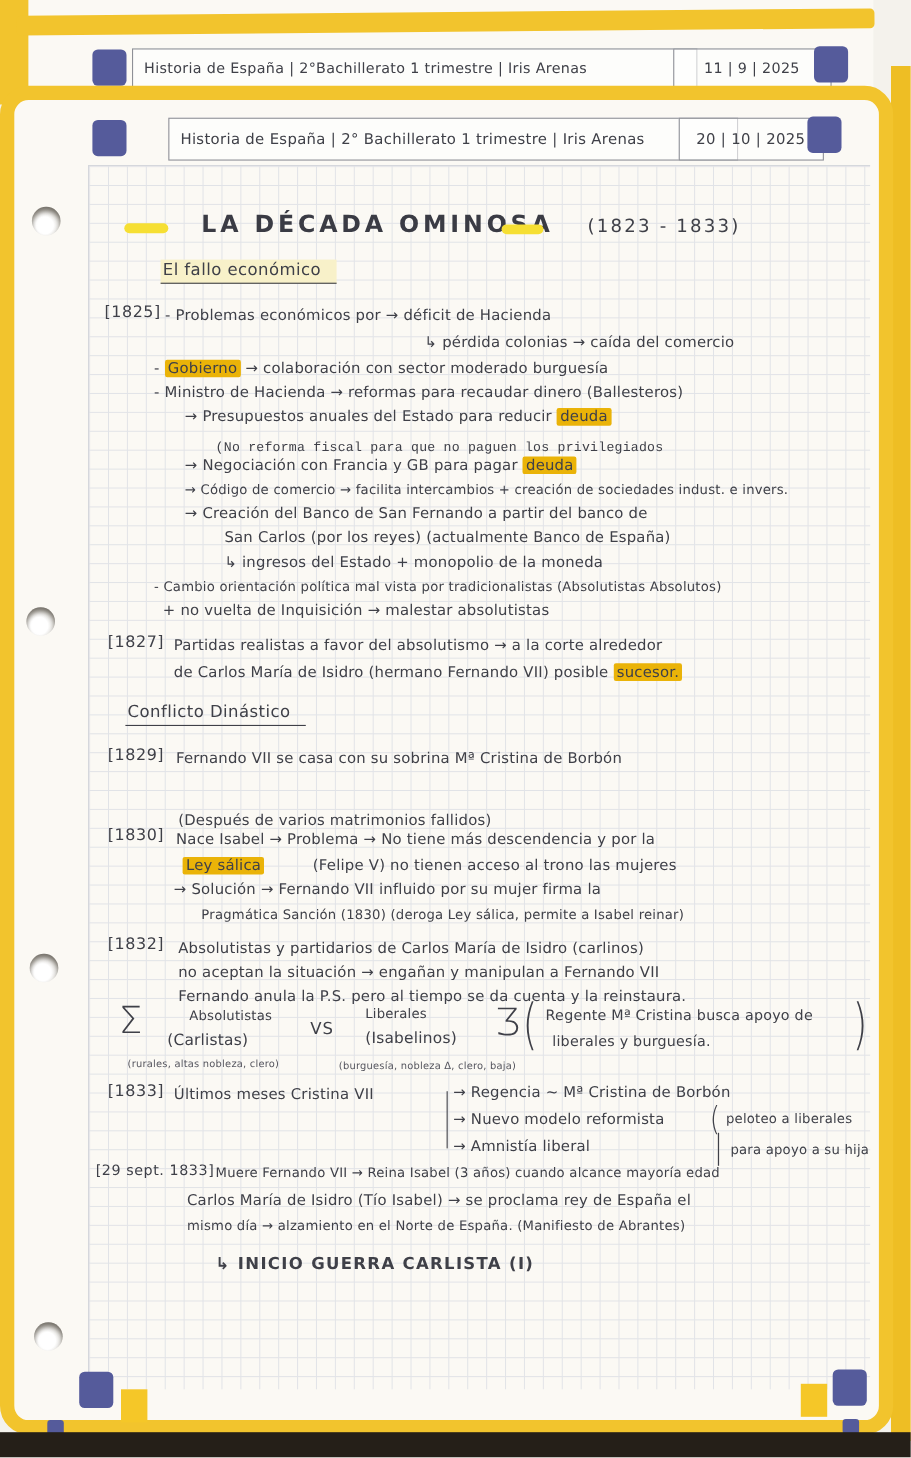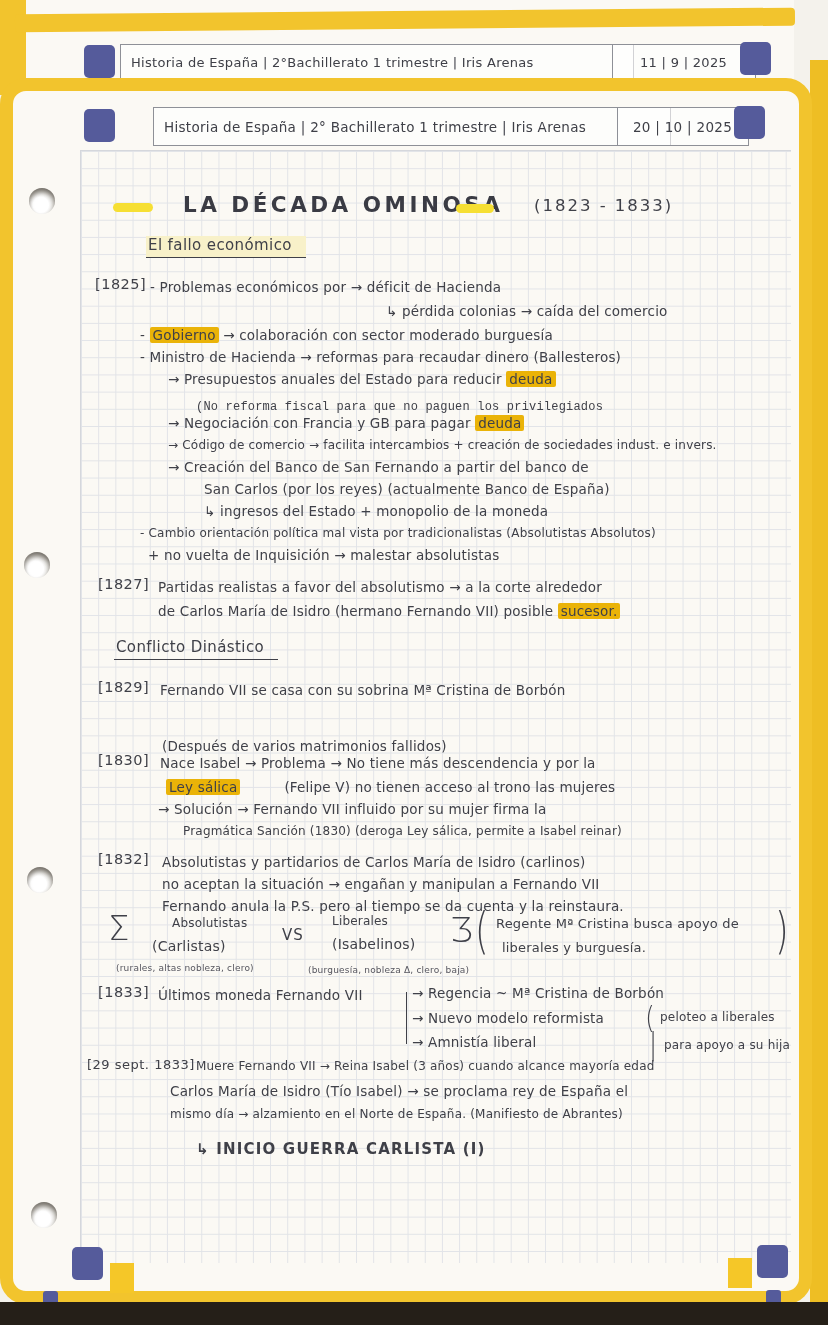--- a/index.html
+++ b/index.html
@@ -168,21 +168,21 @@
 <div class="hw" style="left:332px;top:914px;font-size:12px;">Liberales</div>
 <div class="hw" style="left:332px;top:936px;font-size:14px;">(Isabelinos)</div>
 <div class="hw xs" style="left:308px;top:965px;">(burguesía, nobleza Δ, clero, baja)</div>
 <div class="hw brace" style="left:450px;top:910px;">Ʒ</div>
 <div class="hw bigparen" style="left:472px;top:902px;">(</div>
 <div class="hw" style="left:496px;top:916px;font-size:13px;">Regente Mª Cristina busca apoyo de</div>
 <div class="hw" style="left:502px;top:940px;font-size:13px;">liberales y burguesía.</div>
 <div class="hw bigparen" style="left:772px;top:902px;">)</div>
 
 <div class="hw label" style="left:98px;top:984px;">[1833]</div>
-<div class="hw" style="left:158px;top:987px;">Últimos moneda Fernando VII</div>
+<div class="hw" style="left:158px;top:987px;">Últimos meses Cristina VII</div>
 <div class="abs vline" style="left:406px;top:992px;height:52px;"></div>
 <div class="hw" style="left:412px;top:985px;">→ Regencia ~ Mª Cristina de Borbón</div>
 <div class="hw" style="left:412px;top:1010px;">→ Nuevo modelo reformista</div>
 <div class="hw medparen" style="left:644px;top:1000px;">(</div>
 <div class="hw s" style="left:660px;top:1010px;">peloteo a liberales</div>
 <div class="hw" style="left:412px;top:1034px;">→ Amnistía liberal</div>
 <div class="hw medparen" style="left:648px;top:1026px;">|</div>
 <div class="hw s" style="left:664px;top:1038px;">para apoyo a su hija</div>
 
 <div class="hw label" style="left:87px;top:1057px;font-size:13px;">[29 sept. 1833]</div>

